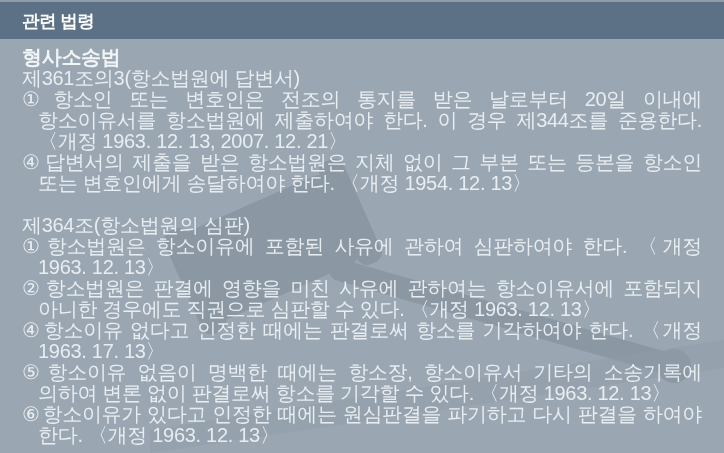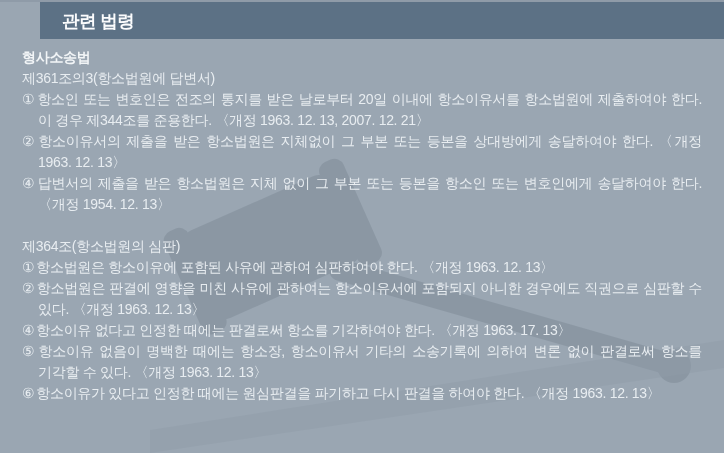--- a/index.html
+++ b/index.html
@@ -12,34 +12,34 @@
     font-family: "Liberation Sans", sans-serif;
   }
   .top-edge {
     position: absolute; top: 0; left: 0; right: 0; height: 2px;
     background: #8f9ba8;
   }
   .panel-header {
     position: absolute; top: 2px; left: 0; right: 0; height: 37px;
     background: #5c7185;
     display: flex; align-items: center;
-    padding-left: 22px; box-sizing: border-box; margin-left: 40px;
+    padding-left: 22px; box-sizing: border-box;
   }
   .panel-title {
     color: #fbfcfd;
     font-size: 17.5px;
     font-weight: bold;
     letter-spacing: -0.5px;
   }
   .content {
     position: absolute; top: 39px; left: 0; right: 0; bottom: 0;
     padding: 8px 22px 16px 22px;
     box-sizing: border-box;
     color: rgba(238, 242, 245, 0.93);
-    font-size: 14px;
+    font-size: 20px;
     line-height: 21px;
     letter-spacing: -0.3px;
   }
   .law-name {
     font-weight: bold;
     color: #f2f5f7;
   }
   .article-section { position: relative; }
   .article-section + .article-section { margin-top: 21px; }
   .article-heading { font-weight: normal; }
@@ -86,21 +86,20 @@
     </g>
   </svg>
 
   <div class="content">
     <div class="content-layer">
       <div class="law-name">형사소송법</div>
       <div id="sections">
           <div class="article-section">
             <div class="article-heading">제361조의3(항소법원에 답변서)</div>
             <div class="law-clause"><span class="clause-number">①</span><span>항소인 또는 변호인은 전조의 통지를 받은 날로부터 20일 이내에 항소이유서를 항소법원에 제출하여야 한다. 이 경우 제344조를 준용한다. 〈개정 1963. 12. 13, 2007. 12. 21〉</span></div>
-            <div class="law-clause"><span class="clause-number">②</span><span>항소이유서의 제출을 받은 항소법원은 지체없이 그 부본 또는 등본을 상대방에게 송달하여야 한다. 〈개정 1963. 12. 13〉</span></div>
             <div class="law-clause"><span class="clause-number">④</span><span>답변서의 제출을 받은 항소법원은 지체 없이 그 부본 또는 등본을 항소인 또는 변호인에게 송달하여야 한다. 〈개정 1954. 12. 13〉</span></div>
           </div>
           <div class="article-section">
             <div class="article-heading">제364조(항소법원의 심판)</div>
             <div class="law-clause"><span class="clause-number">①</span><span>항소법원은 항소이유에 포함된 사유에 관하여 심판하여야 한다. 〈개정 1963. 12. 13〉</span></div>
             <div class="law-clause"><span class="clause-number">②</span><span>항소법원은 판결에 영향을 미친 사유에 관하여는 항소이유서에 포함되지 아니한 경우에도 직권으로 심판할 수 있다. 〈개정 1963. 12. 13〉</span></div>
             <div class="law-clause"><span class="clause-number">④</span><span>항소이유 없다고 인정한 때에는 판결로써 항소를 기각하여야 한다. 〈개정 1963. 17. 13〉</span></div>
             <div class="law-clause"><span class="clause-number">⑤</span><span>항소이유 없음이 명백한 때에는 항소장, 항소이유서 기타의 소송기록에 의하여 변론 없이 판결로써 항소를 기각할 수 있다. 〈개정 1963. 12. 13〉</span></div>
             <div class="law-clause"><span class="clause-number">⑥</span><span>항소이유가 있다고 인정한 때에는 원심판결을 파기하고 다시 판결을 하여야 한다. 〈개정 1963. 12. 13〉</span></div>
           </div>

